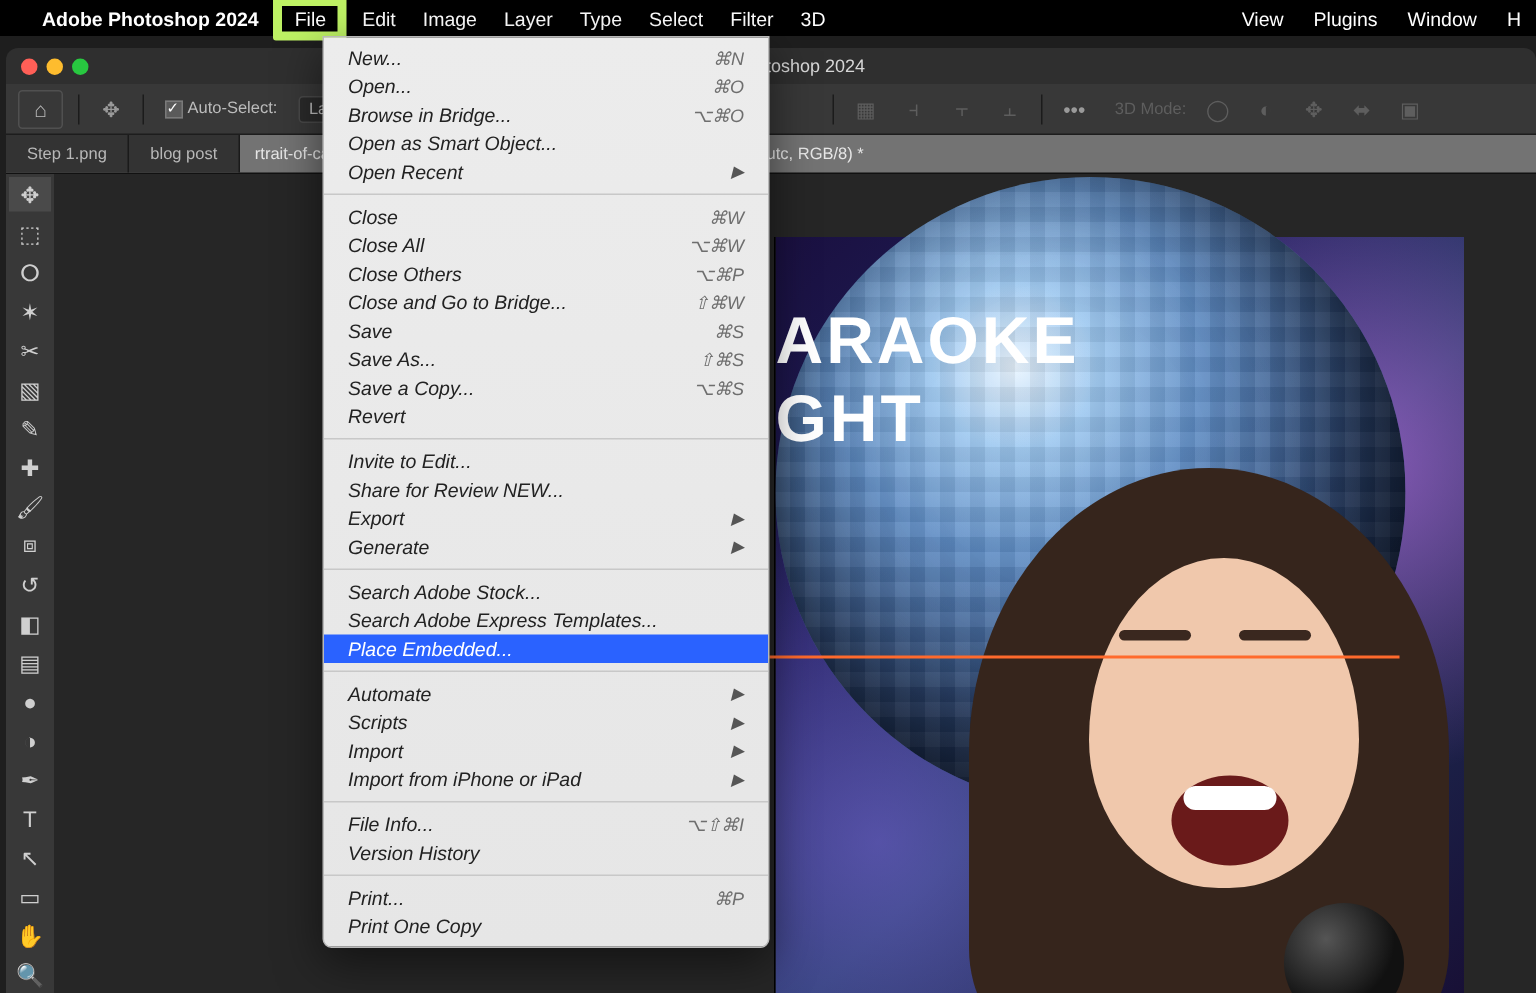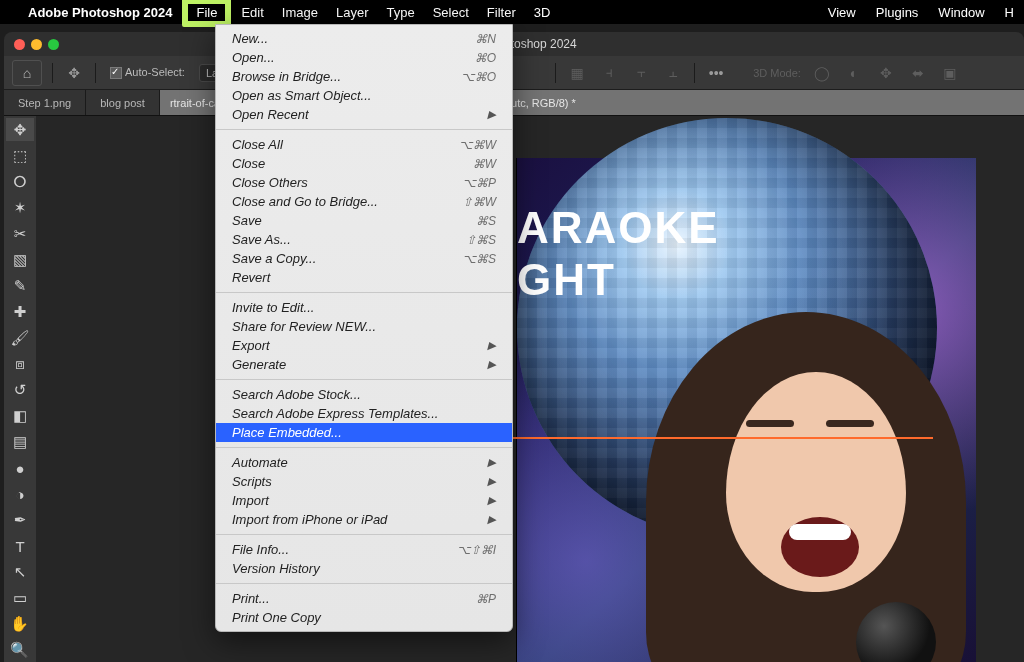--- a/index.html
+++ b/index.html
@@ -115,26 +115,26 @@
     </div>
     <div class="dd-row item">
       <span>Open as Smart Object...</span>
     </div>
     <div class="dd-row item">
       <span>Open Recent</span>
       <span class="dd-arrow">▶</span>
     </div>
     <div class="dd-sep"></div>
     <div class="dd-row item">
+      <span>Close</span>
+      <span class="dd-short">⌘W</span>
+    </div>
+    <div class="dd-row item">
       <span>Close All</span>
       <span class="dd-short">⌥⌘W</span>
-    </div>
-    <div class="dd-row item">
-      <span>Close</span>
-      <span class="dd-short">⌘W</span>
     </div>
     <div class="dd-row item">
       <span>Close Others</span>
       <span class="dd-short">⌥⌘P</span>
     </div>
     <div class="dd-row item">
       <span>Close and Go to Bridge...</span>
       <span class="dd-short">⇧⌘W</span>
     </div>
     <div class="dd-row item">
@@ -231,21 +231,21 @@
     <span class="opt-box"><span class="opt-check"></span><span>Auto-Select:</span></span>
     <span class="opt-select">La</span>
     <span style="flex:0 0 310px"></span>
     <div class="vdiv"></div>
     <div class="iconbtn disabled">▦</div>
     <div class="iconbtn disabled">⫞</div>
     <div class="iconbtn disabled">⫟</div>
     <div class="iconbtn disabled">⫠</div>
     <div class="vdiv"></div>
     <div class="iconbtn">•••</div>
-    <span class="disabled" style="margin-left:16px;font-size:11px">3D Mode:</span>
+    <span class="disabled" style="margin-left:6px;font-size:11px">3D Mode:</span>
     <div class="iconbtn disabled">◯</div>
     <div class="iconbtn disabled">◐</div>
     <div class="iconbtn disabled">✥</div>
     <div class="iconbtn disabled">⬌</div>
     <div class="iconbtn disabled">▣</div>
   </div>
 
   <div class="doctabs">
     <div class="doctab">
       <span>Step 1.png</span>

